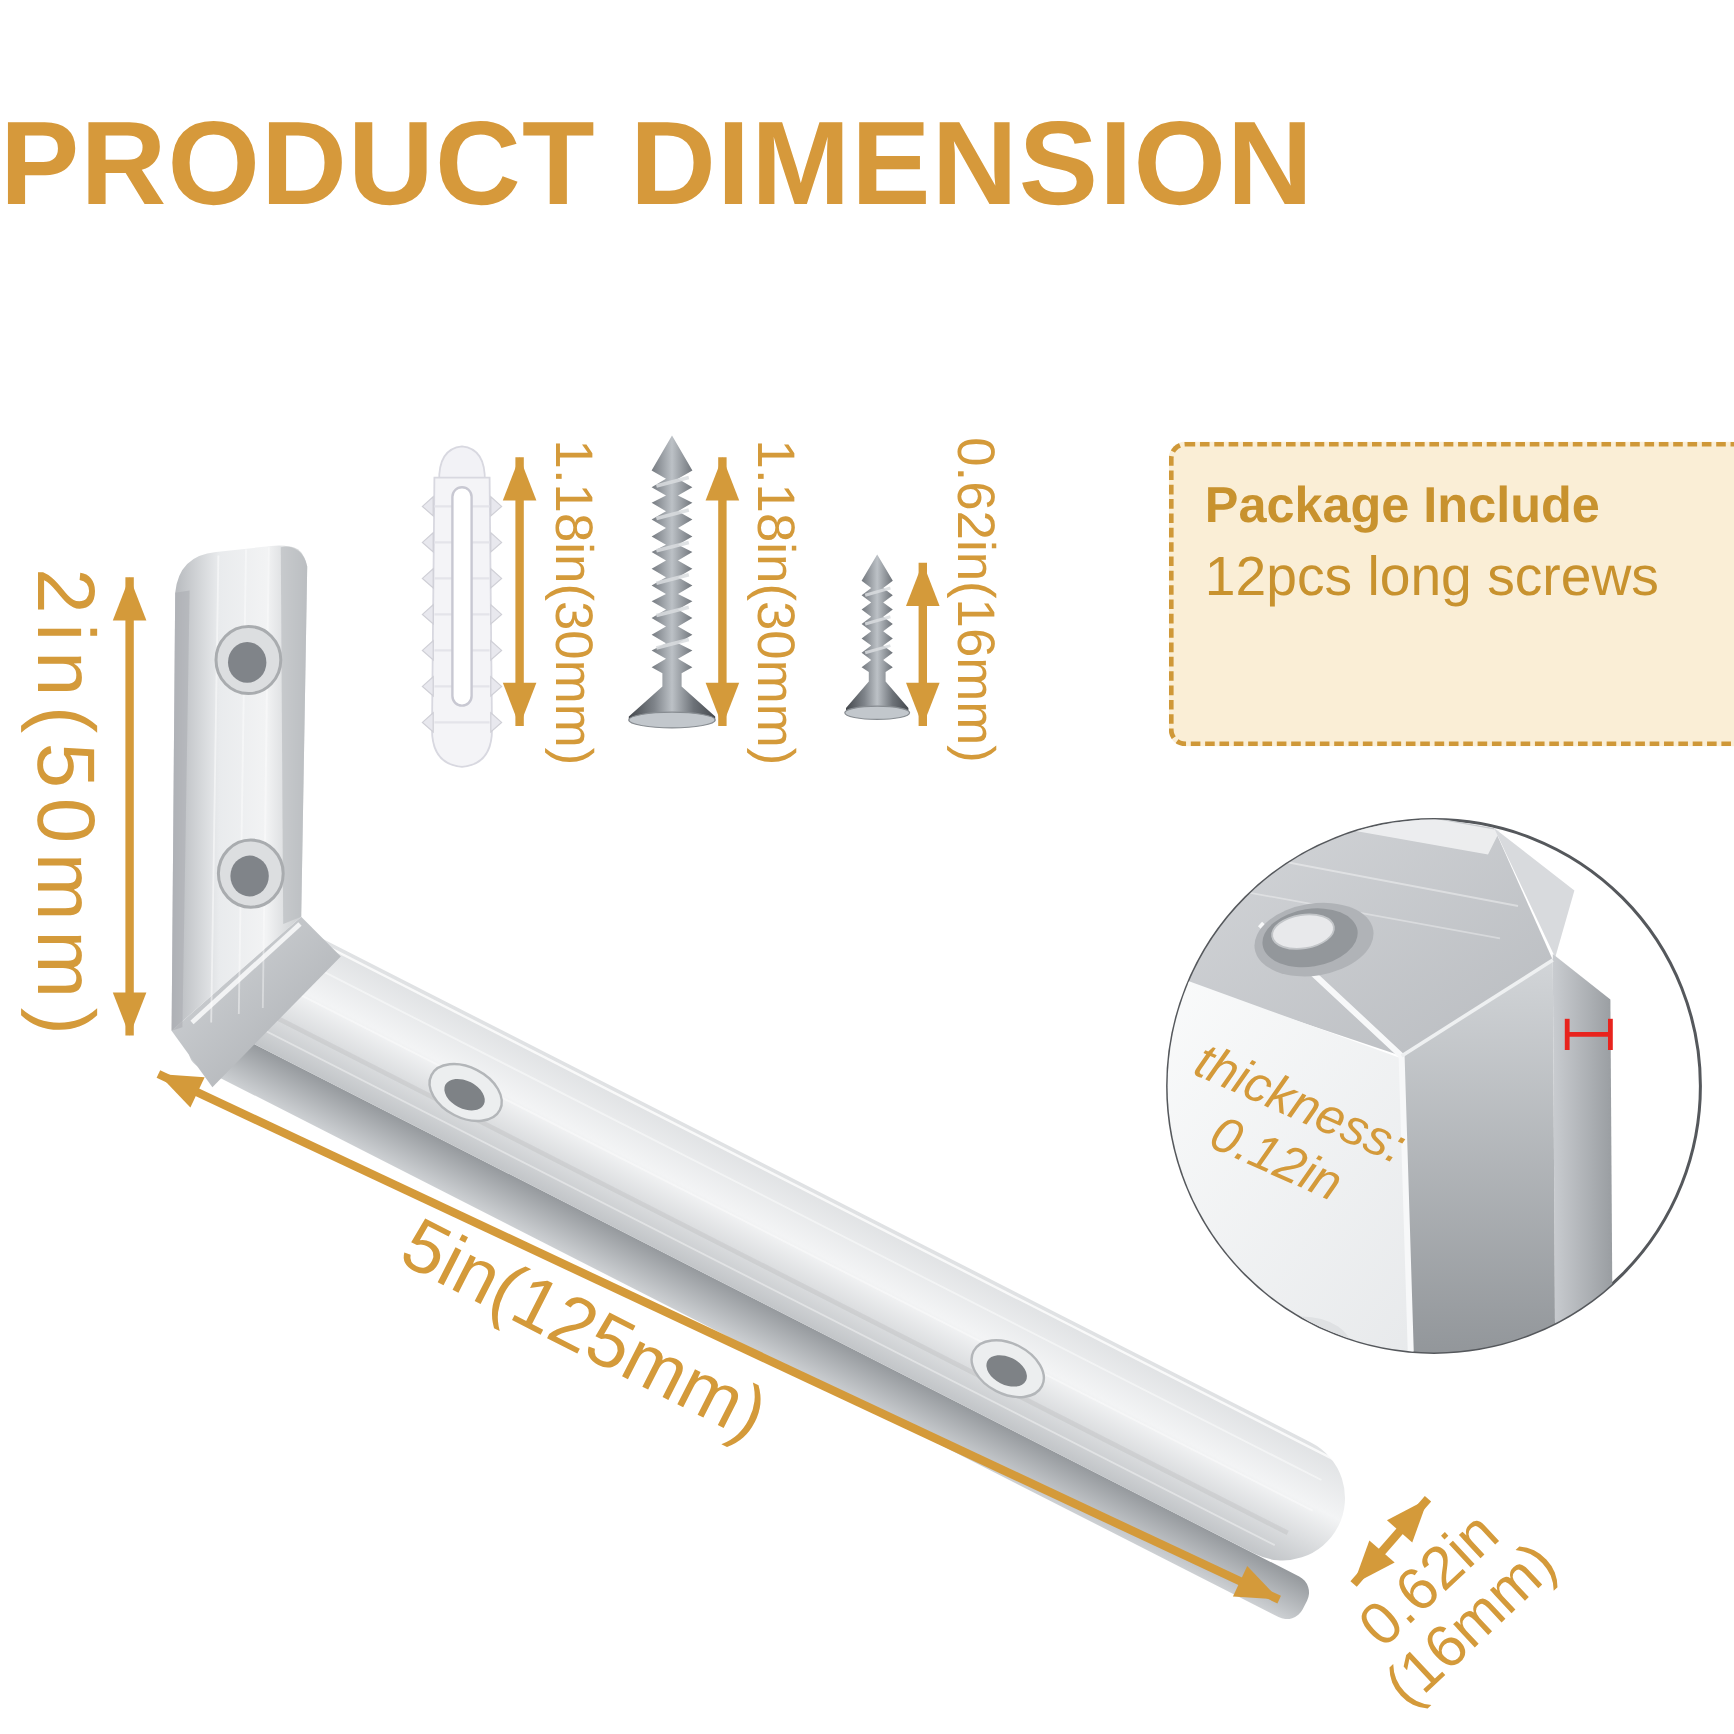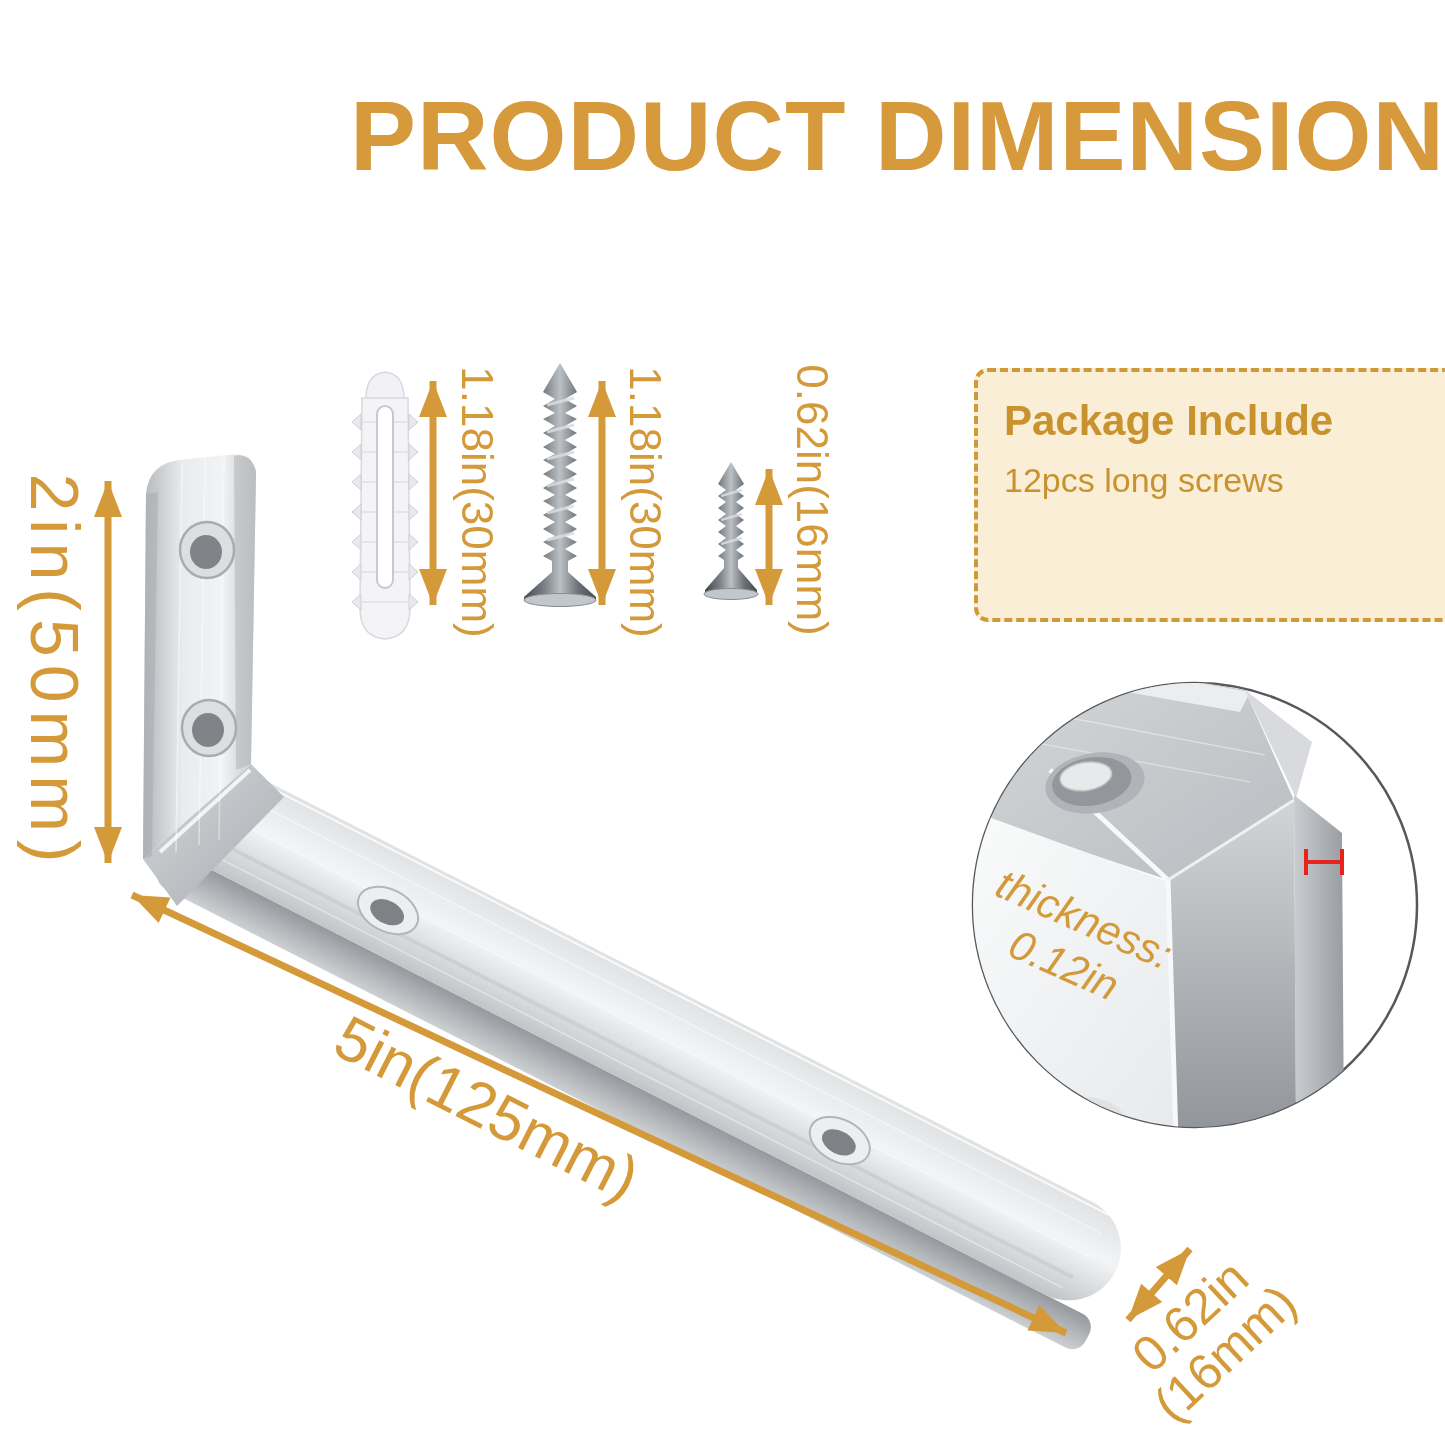--- a/index.html
+++ b/index.html
@@ -12,21 +12,21 @@
   }
   html,body{margin:0;padding:0;background:#ffffff;}
   body{font-family:"Liberation Sans", sans-serif;}
   .canvas{
     position:relative;width:1445px;height:1445px;margin:0 auto;
     background:#ffffff;overflow:hidden;
   }
   .layer-svg{position:absolute;left:0;top:0;width:1445px;height:1445px;}
   .page-title{
     position:absolute;left:0;right:0;top:84px;
-    text-align:right;font-size:99px;font-weight:bold;line-height:1.05;
+    text-align:left;font-size:99px;font-weight:bold;line-height:1.05;
     color:var(--title);letter-spacing:1px;white-space:nowrap;
   }
   .dim-label{
     position:absolute;color:var(--accent);white-space:nowrap;line-height:1.02;
     transform-origin:center center;
   }
   .dim-label .l2{display:block;text-align:center;}
   .rot90{transform:translate(-50%,-50%) rotate(90deg);}
   .dl-height{left:54px;top:672px;font-size:68px;letter-spacing:8px;}
   .dl-anchor{left:477px;top:502px;font-size:44px;}
@@ -49,21 +49,21 @@
     position:absolute;left:974px;top:368px;width:488px;height:254px;
     box-sizing:border-box;background:var(--box-bg);
     border:4px dashed var(--box-border);border-radius:14px;
     padding:28px 20px 20px 26px;color:var(--accent-deep);
   }
   .package-box .pkg-title{
     font-size:42px;font-weight:bold;line-height:1;margin-bottom:16px;
     white-space:nowrap;
   }
   .package-box .pkg-item{
-    font-size:34px;line-height:44px;white-space:nowrap;
+    font-size:46px;line-height:44px;white-space:nowrap;
   }
   
   .arrow-line{stroke:var(--accent);stroke-width:7;fill:none;}
   .arrow-head{fill:var(--accent);stroke:none;}
   .red-marker{stroke:var(--marker-red);stroke-width:4;fill:none;}
 </style>
 </head>
 <body>
 
 <div class="canvas">

